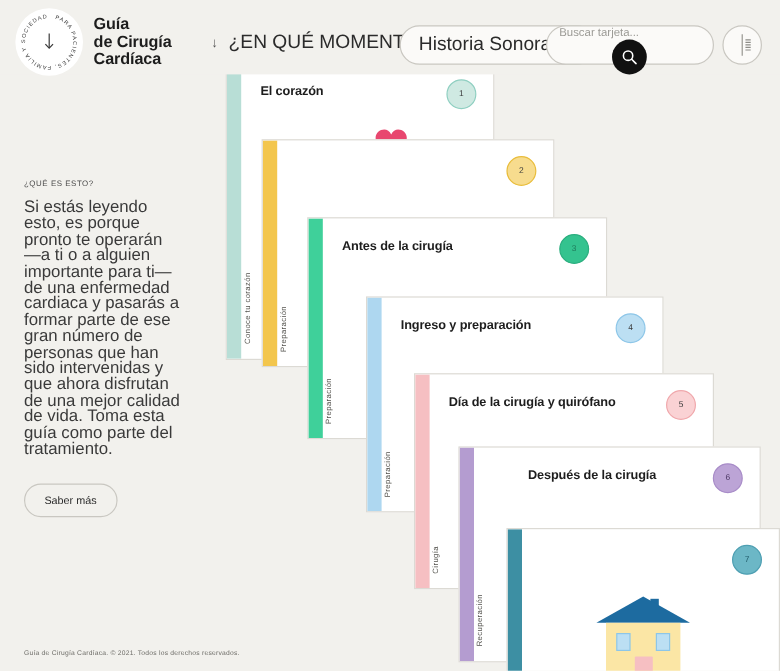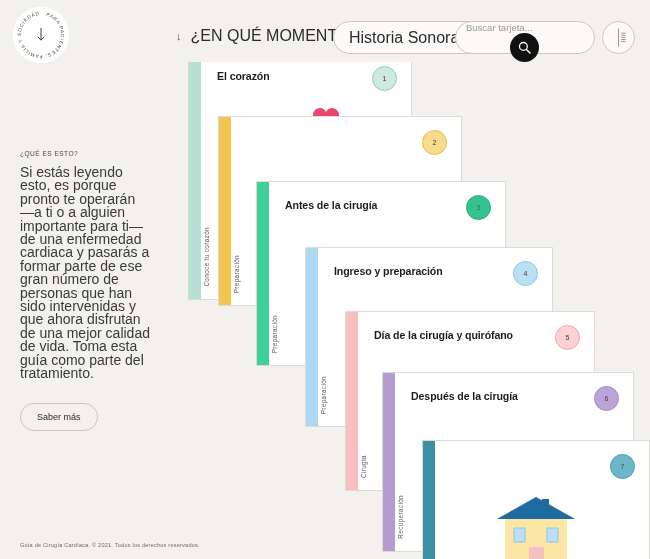--- a/index.html
+++ b/index.html
@@ -114,20 +114,23 @@
         </defs>
         <text font-family="Liberation Sans, sans-serif" font-size="4.6" letter-spacing="0.9" fill="#3a3a3a">
           <textPath href="#sealpath" startOffset="4%">PARA PACIENTES, FAMILIA Y SOCIEDAD</textPath>
         </text>
         <g stroke="#3a3a3a" stroke-width="1" fill="none">
           <line x1="29" y1="22" x2="29" y2="34"></line>
           <polyline points="25.8,30.8 29,34.2 32.2,30.8"></polyline>
         </g>
       </svg>
     </div>
+    <div id="brand-title">Guía
+de Cirugía
+Cardíaca</div>
   </div>
 
   <div id="moment-group">
     <span id="arrow-down-icon">↓</span>
     <span>¿EN QUÉ MOMENTO TE ENCUENTRAS?</span>
   </div>
 
   <div id="sonora-btn">
     <span>Historia Sonora</span>
     <svg width="18" height="14" viewBox="0 0 18 14">
@@ -210,21 +213,21 @@
   <div class="card" style="left:345px; top:311px; width:250px; height:180px; z-index:18;">
     <div class="card-edge" style="background:#f6bfc2;"></div>
     <div class="card-spine">Cirugía</div>
     <div class="card-title">Día de la cirugía y quirófano</div>
     <div class="card-badge" style="background:#fad2d4; border:1px solid #f0a8ac;">5</div>
   </div>
 
   <div class="card" style="left:382px; top:372px; width:252px; height:180px; z-index:20;">
     <div class="card-edge" style="background:#b49cd0;"></div>
     <div class="card-spine">Recuperación</div>
-    <div class="card-title" style="width:170px;">Después de la cirugía</div>
+    <div class="card-title" style="width:170px;margin-left:29px;">Después de la cirugía</div>
     <div class="card-badge" style="background:#bca4d6; border:1px solid #a88cc8; color:#4e3a66;">6</div>
   </div>
 
   <div class="card" style="left:422px; top:440px; width:228px; height:130px; z-index:22;">
     <div class="card-edge" style="background:#3d8fa3;"></div>
     <div class="card-spine"></div>
     <div class="card-badge" style="background:#6cb7c6; border:1px solid #4e9fb2; color:#1f5a68;">7</div>
     <div class="card-art" style="top:52px;">
       <svg width="110" height="80" viewBox="0 0 110 80">
         <rect x="61" y="6" width="7" height="14" fill="#1d6ba0"></rect>

